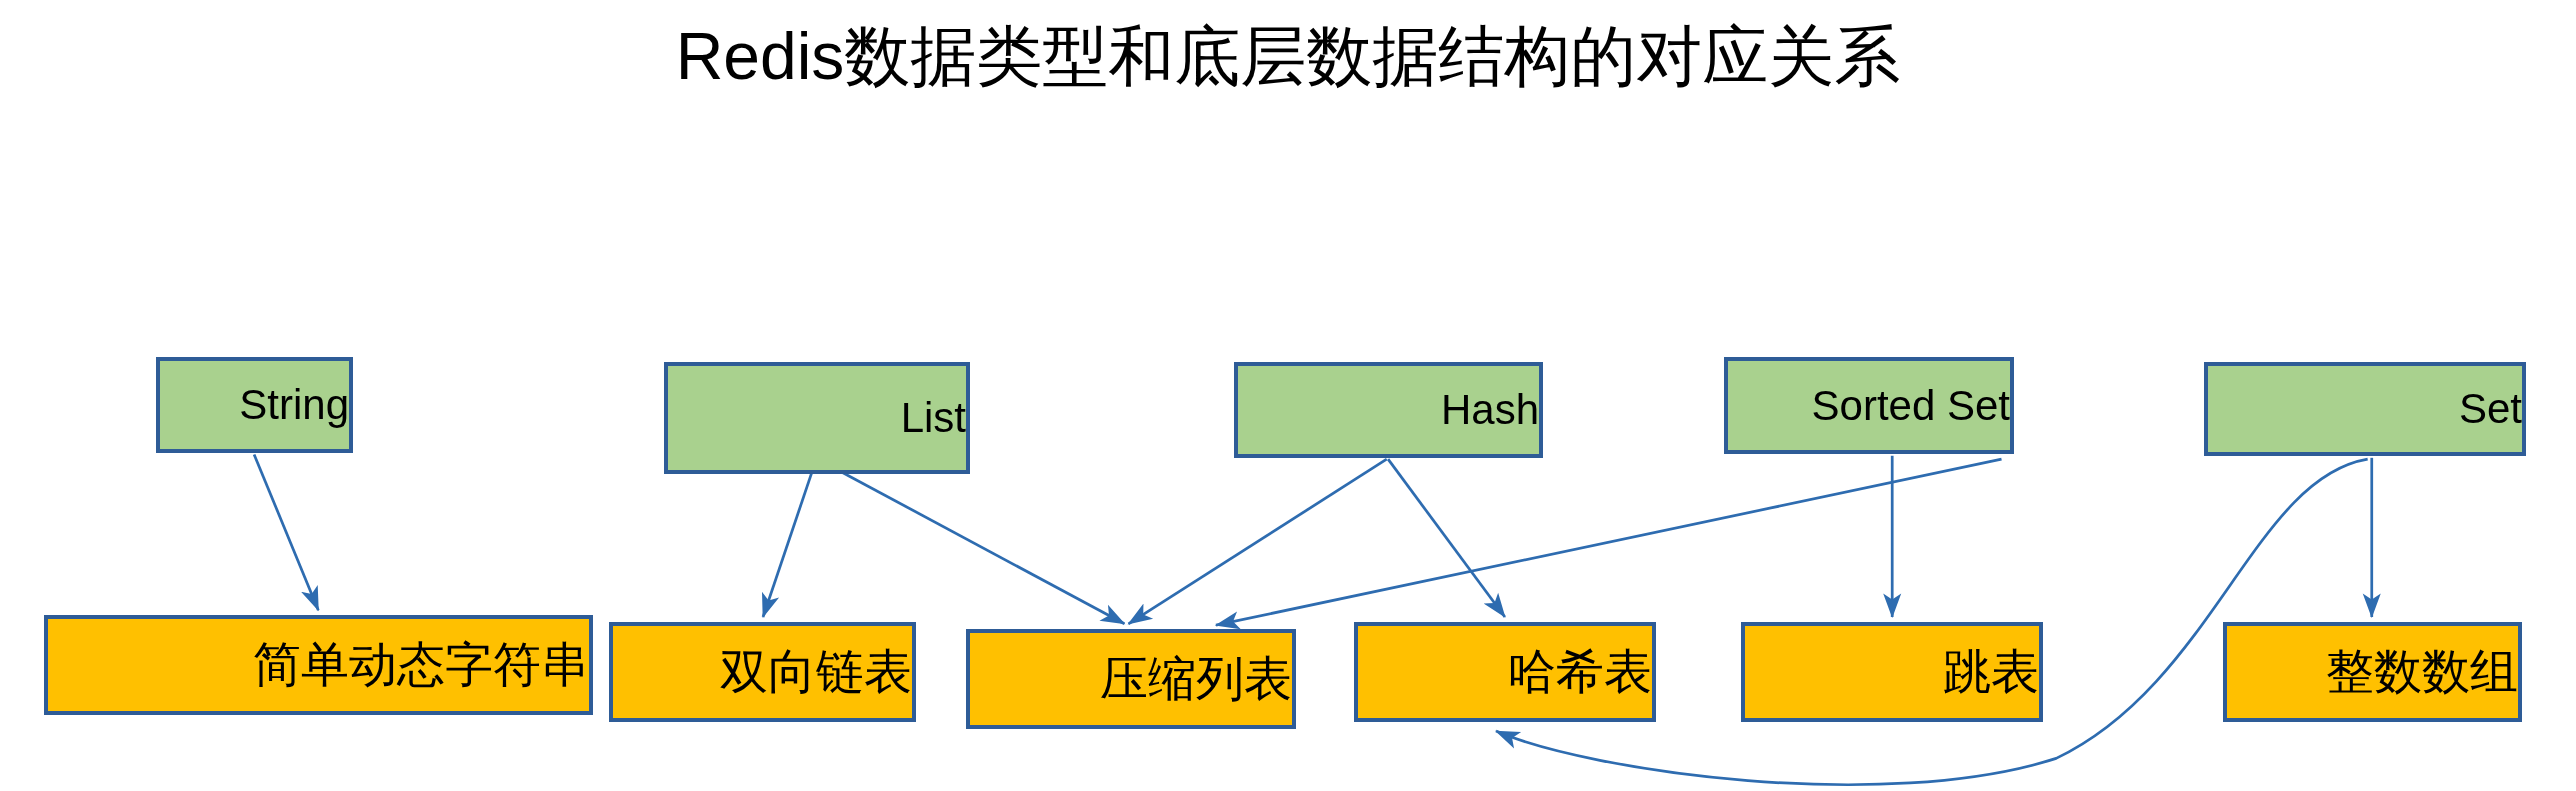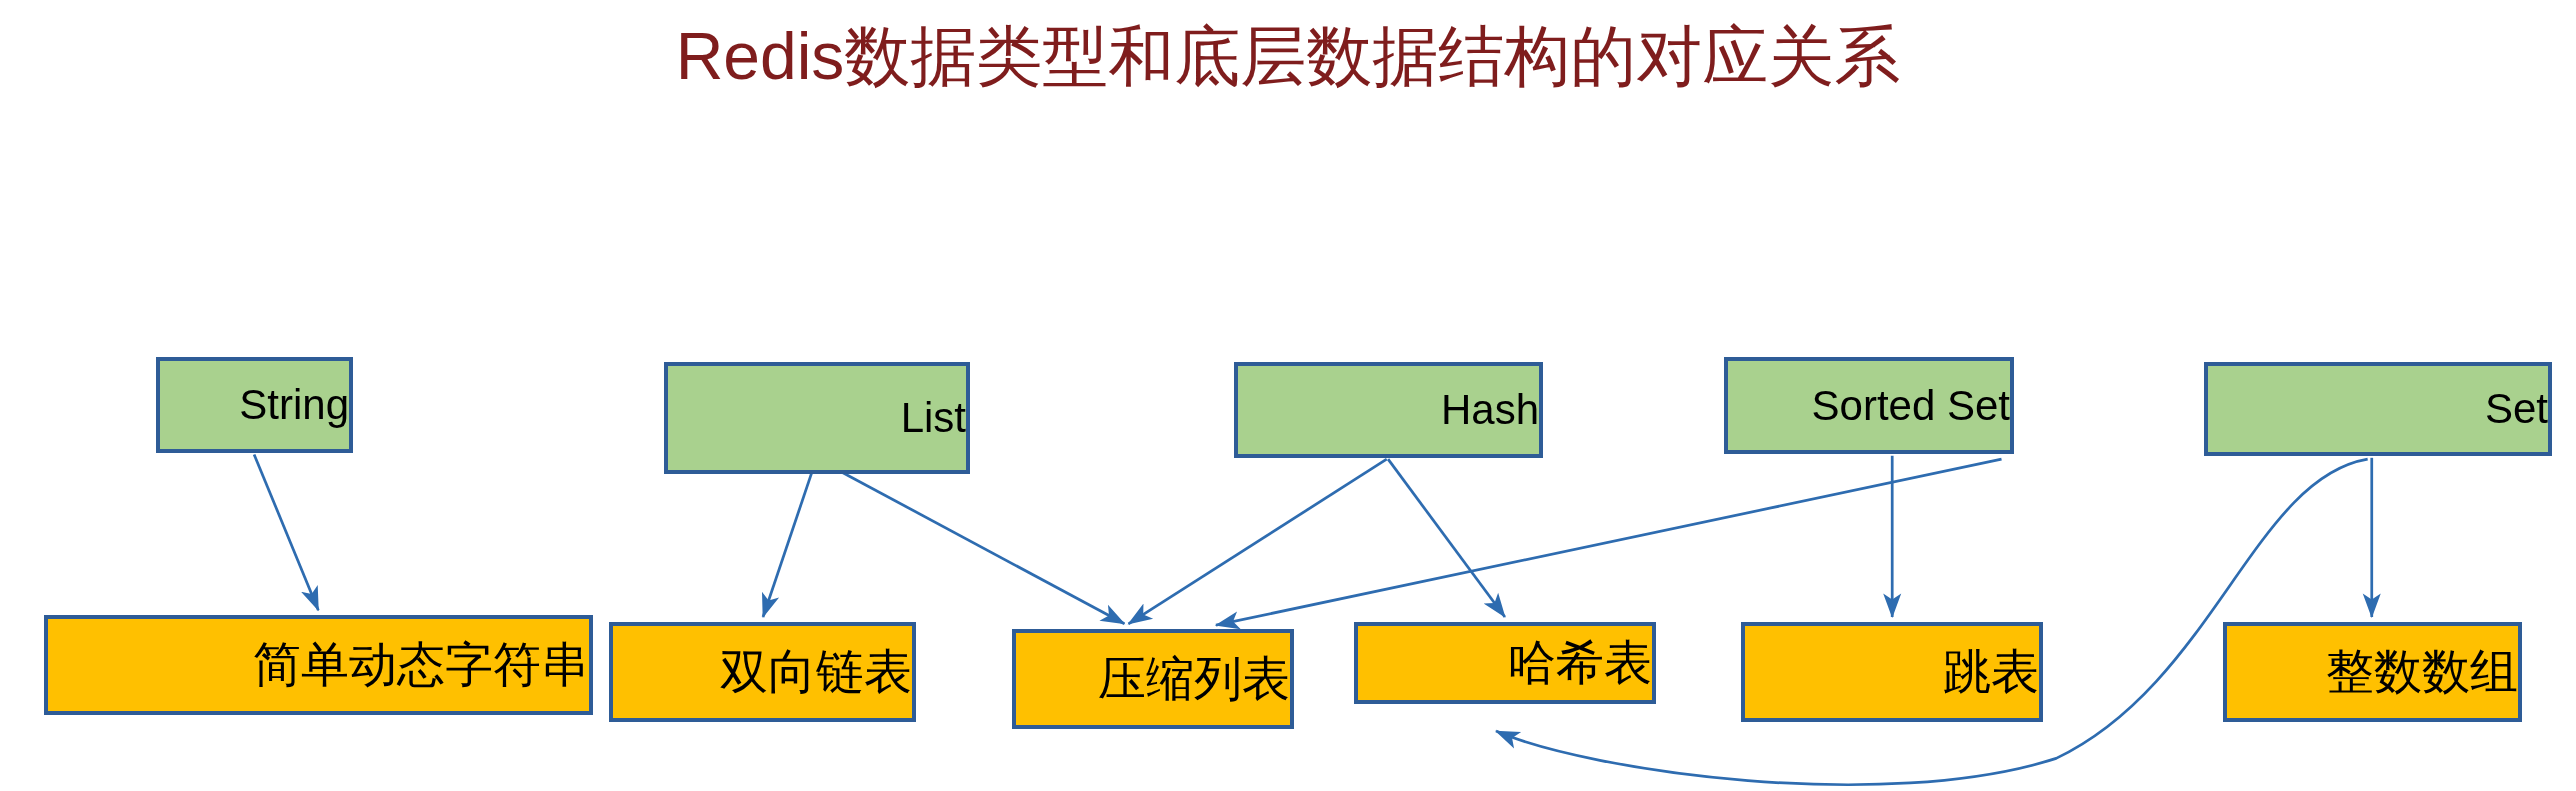--- a/index.html
+++ b/index.html
@@ -16,21 +16,21 @@
     font-family: "Liberation Sans", "DejaVu Sans", sans-serif;
   }
   #title {
     position: absolute;
     left: 0;
     top: 15px;
     width: 2576px;
     text-align: center;
     font-size: 66px;
     line-height: 1.25;
-    color: #7f1d1d;
+    color: #000000;
     font-weight: 400;
     letter-spacing: 0px;
     white-space: nowrap;
   }
   .node {
     position: absolute;
     box-sizing: border-box;
     display: flex;
     align-items: center;
     justify-content: flex-end;
@@ -100,37 +100,37 @@
   </div>
 
   <div class="node green" style="left:1234px; top:362px; width:309px; height:96px;">
     <span>Hash</span>
   </div>
 
   <div class="node green" style="left:1724px; top:357px; width:290px; height:97px;">
     <span>Sorted Set</span>
   </div>
 
-  <div class="node green" style="left:2204px; top:362px; width:348px; height:94px;">
+  <div class="node green" style="left:2204px; top:362px; width:322px; height:94px;">
     <span>Set</span>
   </div>
 
   <div class="node orange" style="left:609px; top:622px; width:307px; height:100px;">
     <span>双向链表</span>
   </div>
 
   <div class="node orange" style="left:44px; top:615px; width:549px; height:100px;">
     <span>简单动态字符串</span>
   </div>
 
-  <div class="node orange" style="left:966px; top:629px; width:282px; height:100px;margin-left:46px;">
+  <div class="node orange" style="left:966px; top:629px; width:330px; height:100px;">
     <span>压缩列表</span>
   </div>
 
-  <div class="node orange" style="left:1354px; top:622px; width:302px; height:82px;">
+  <div class="node orange" style="left:1354px; top:622px; width:302px; height:100px;">
     <span>哈希表</span>
   </div>
 
   <div class="node orange" style="left:1741px; top:622px; width:302px; height:100px;">
     <span>跳表</span>
   </div>
 
   <div class="node orange" style="left:2223px; top:622px; width:299px; height:100px;">
     <span>整数数组</span>
   </div>

